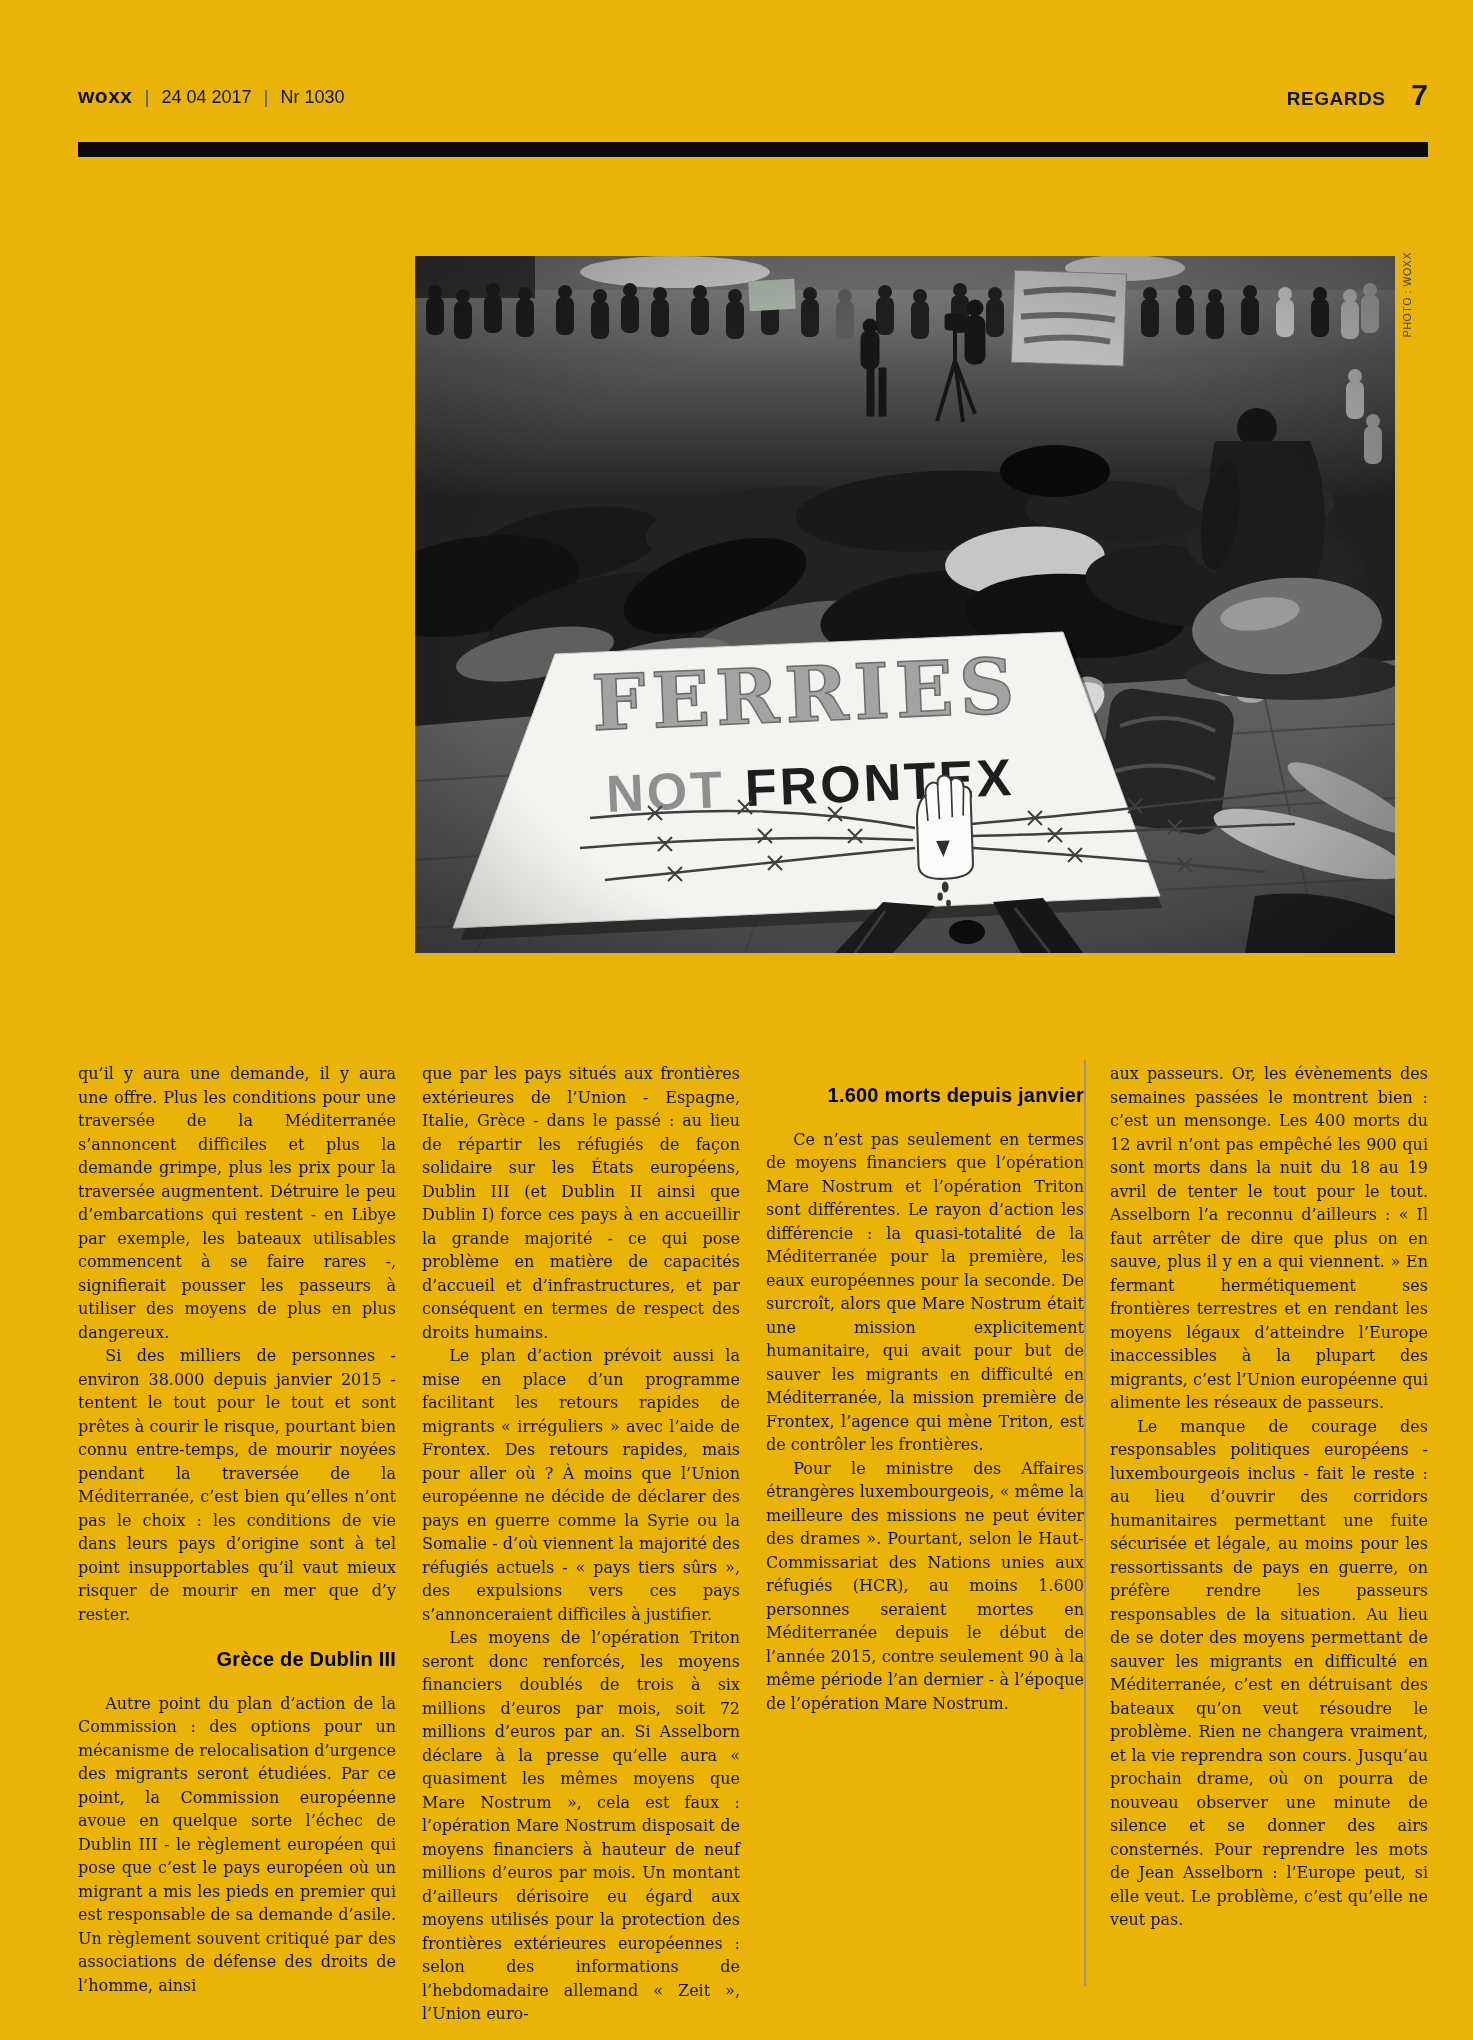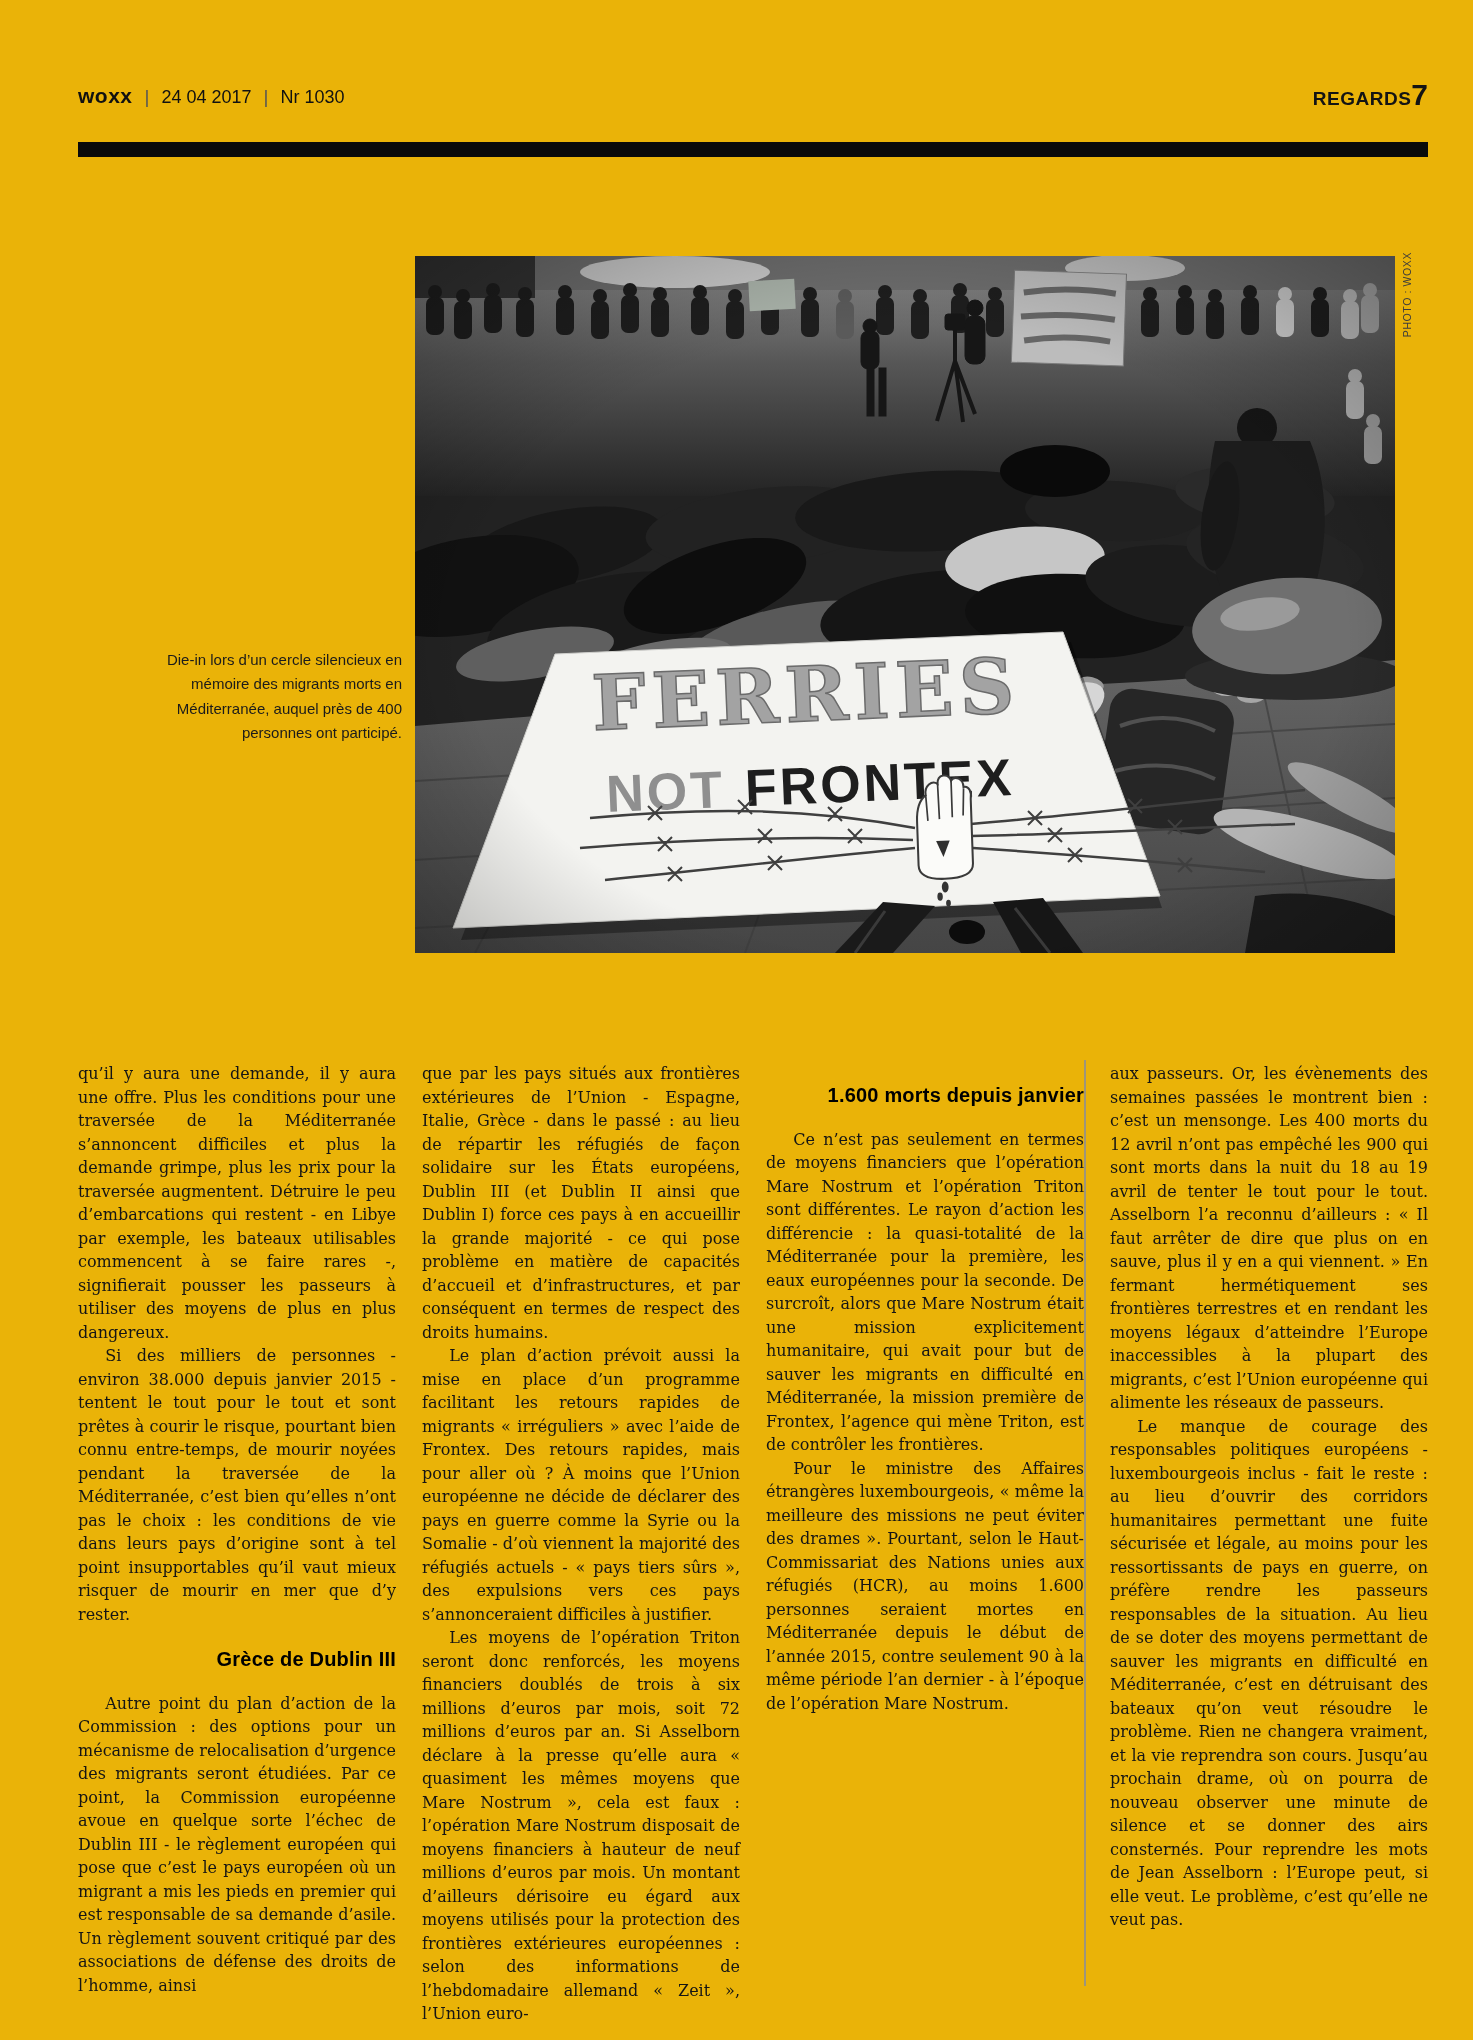--- a/index.html
+++ b/index.html
@@ -3,21 +3,21 @@
 <meta charset="utf-8">
 <style>
   html,body{margin:0;padding:0;background:#e8e8e8;}
   .page{position:relative;width:1473px;height:2040px;background:#eab308;margin:0 auto;overflow:hidden;
         font-family:"Liberation Sans",sans-serif;color:#141414;}
 
   
   .mast-left{position:absolute;left:78px;top:84px;font-size:18px;color:#111;display:flex;align-items:baseline;gap:12px;}
   .mast{font-weight:bold;font-size:21px;letter-spacing:.5px;}
   .sep{color:#555;font-weight:300;font-size:19px;}
-  .mast-right{position:absolute;right:45px;top:78px;display:flex;align-items:baseline;}
+  .mast-right{position:absolute;right:45px;top:78px;display:flex;align-items:baseline;gap:26px;}
   .section{font-weight:bold;font-size:19px;letter-spacing:.5px;}
   .pagenum{font-weight:bold;font-size:30px;}
   .bar{position:absolute;left:78px;top:142px;width:1350px;height:15px;background:#0a0a0a;}
 
   
   .caption{position:absolute;left:112px;top:648px;width:290px;text-align:right;
            font-size:15px;line-height:1.62;color:#1b1b1b;}
   .photo{position:absolute;left:415px;top:256px;width:980px;height:697px;background:#222;}
   .photo svg{display:block;width:100%;height:100%;}
   .credit{position:absolute;left:1401px;top:252px;font-size:10.5px;letter-spacing:.6px;color:#3c3c3c;
@@ -44,21 +44,20 @@
     <span>24 04 2017</span>
     <span class="sep">|</span>
     <span>Nr 1030</span>
   </div>
   <div class="mast-right">
     <span class="section">REGARDS</span>
     <span class="pagenum">7</span>
   </div>
   <div class="bar"></div>
 
-  <div class="caption">Die-in lors d’un cercle silencieux en mémoire des migrants morts en Méditerranée, auquel près de 400 personnes ont participé.</div>
 
   <div class="photo">
     <svg viewBox="0 0 980 697" preserveAspectRatio="none">
       <defs>
         <linearGradient id="plazaG" x1="0" y1="0" x2="0" y2="1">
           <stop offset="0" stop-color="#8d8d8d"></stop>
             <stop offset=".45" stop-color="#565656"></stop>
             <stop offset="1" stop-color="#242424"></stop>
         </linearGradient>
         <linearGradient id="paveG" x1="0" y1="0" x2="0" y2="1">

